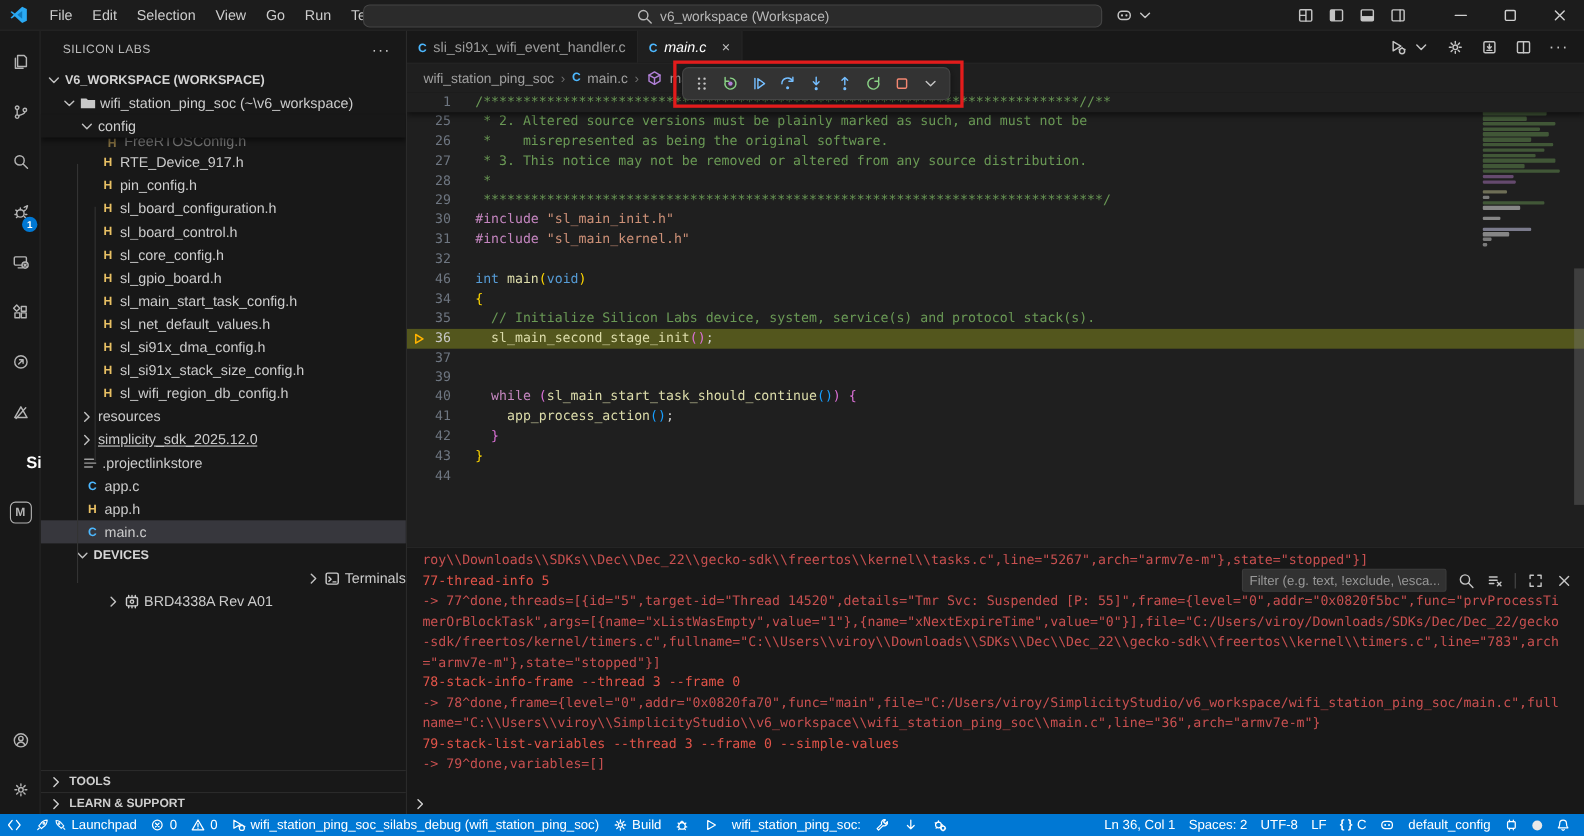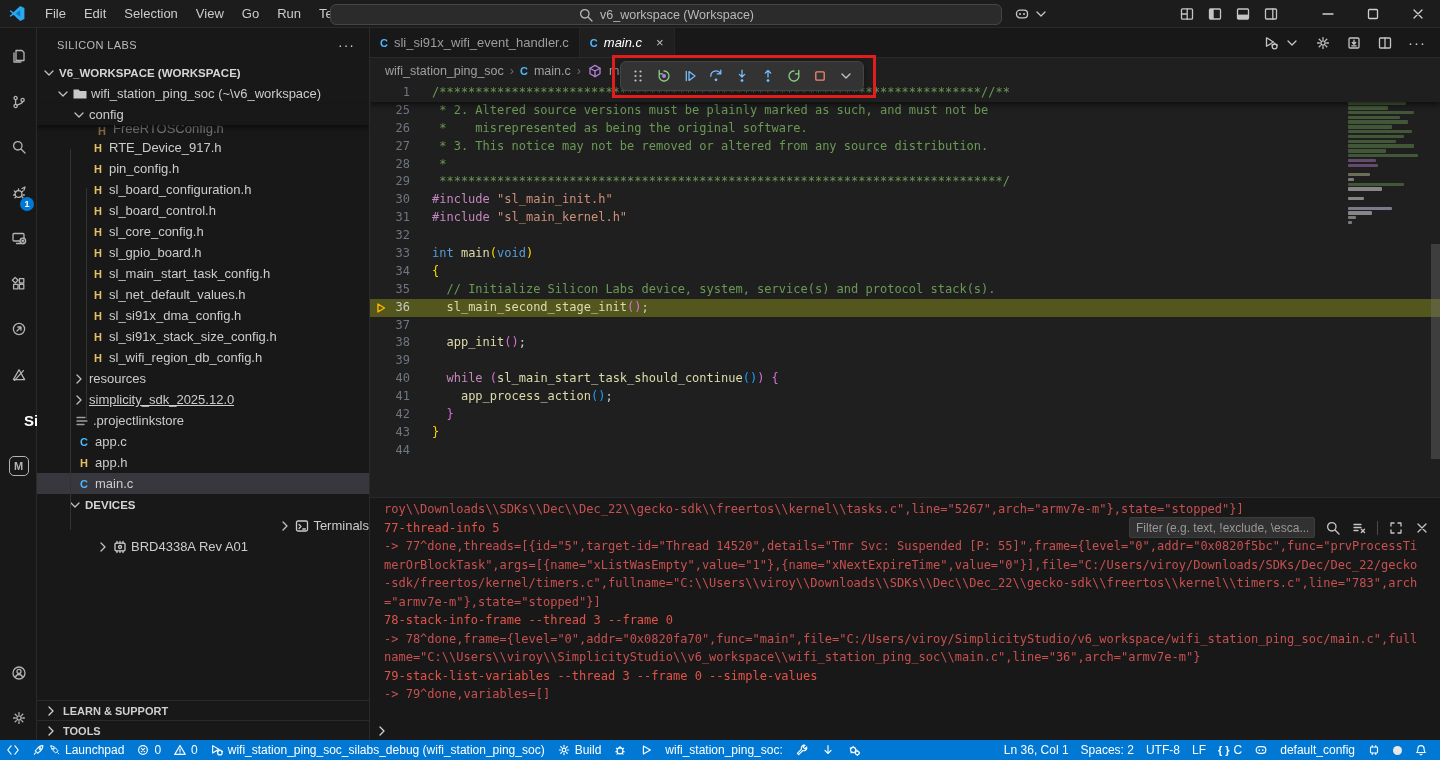--- a/index.html
+++ b/index.html
@@ -517,29 +517,29 @@
         <div class="guide" style="left: 49px; top: 126px; height: 231px;"></div>
         <div class="guide" style="left: 33px; top: 87px; height: 381px;"></div>
       </div>
     <div class="sb-bottom" id="sb-bottom">
         <div class="sb-sec">
           <span style="display: inline-flex;">
             <svg width="16" height="16" viewBox="0 0 16 16" fill="none" stroke="currentColor" stroke-width="1.3" stroke-linecap="round" stroke-linejoin="round">
               <path d="M6 4l4 4-4 4"></path>
             </svg>
           </span>
+          <span>TOOLS</span>
+        </div>
+        <div class="sb-sec">
+          <span style="display: inline-flex;">
+            <svg width="16" height="16" viewBox="0 0 16 16" fill="none" stroke="currentColor" stroke-width="1.3" stroke-linecap="round" stroke-linejoin="round">
+              <path d="M6 4l4 4-4 4"></path>
+            </svg>
+          </span>
           <span>LEARN &amp; SUPPORT</span>
-        </div>
-        <div class="sb-sec">
-          <span style="display: inline-flex;">
-            <svg width="16" height="16" viewBox="0 0 16 16" fill="none" stroke="currentColor" stroke-width="1.3" stroke-linecap="round" stroke-linejoin="round">
-              <path d="M6 4l4 4-4 4"></path>
-            </svg>
-          </span>
-          <span>TOOLS</span>
         </div>
       </div>
   </div>
 
   <div class="editorcol">
     <div class="tabsbar" id="tabsbar">
         <div class="tab">
           <span><span class="fc">C</span></span>
           <span class="tlbl">sli_si91x_wifi_event_handler.c</span>
         </div>
@@ -632,21 +632,21 @@
           </div>
           <div class="cline">
             <span class="ln">31</span>
             <span class="ctext"><span class="kw">#include</span><span class="pl"> </span><span class="str">"sl_main_kernel.h"</span></span>
           </div>
           <div class="cline">
             <span class="ln">32</span>
             <span class="ctext"></span>
           </div>
           <div class="cline">
-            <span class="ln">33</span>
+            <span class="ln">46</span>
             <span class="ctext"><span class="type">int </span><span class="fn">main</span><span class="b1">(</span><span class="type">void</span><span class="b1">)</span></span>
           </div>
           <div class="cline">
             <span class="ln">34</span>
             <span class="ctext"><span class="b1">{</span></span>
           </div>
           <div class="cline">
             <span class="ln">35</span>
             <span class="ctext"><span class="pl">  </span><span class="cmt">// Initialize Silicon Labs device, system, service(s) and protocol stack(s).</span></span>
           </div>
@@ -655,24 +655,20 @@
               <svg width="14" height="14" viewBox="0 0 16 16" fill="none" stroke="#ffb300" stroke-width="1.6" stroke-linejoin="round">
                 <path d="M4.5 3.5 12 8l-7.5 4.5z"></path>
               </svg>
             </span>
             <span class="ln">36</span>
             <span class="ctext"><span class="pl">  </span><span class="fn">sl_main_second_stage_init</span><span class="b2">()</span><span class="pl">;</span></span>
           </div>
           <div class="cline">
             <span class="ln">37</span>
             <span class="ctext"></span>
-          </div>
-          <div class="cline">
-            <span class="ln">38</span>
-            <span class="ctext"><span class="pl">  </span><span class="fn">app_init</span><span class="b2">()</span><span class="pl">;</span></span>
           </div>
           <div class="cline">
             <span class="ln">39</span>
             <span class="ctext"></span>
           </div>
           <div class="cline">
             <span class="ln">40</span>
             <span class="ctext"><span class="pl">  </span><span class="kw">while</span><span class="pl"> </span><span class="b2">(</span><span class="fn">sl_main_start_task_should_continue</span><span class="b3">()</span><span class="b2">)</span><span class="pl"> </span><span class="b2">{</span></span>
           </div>
           <div class="cline">

